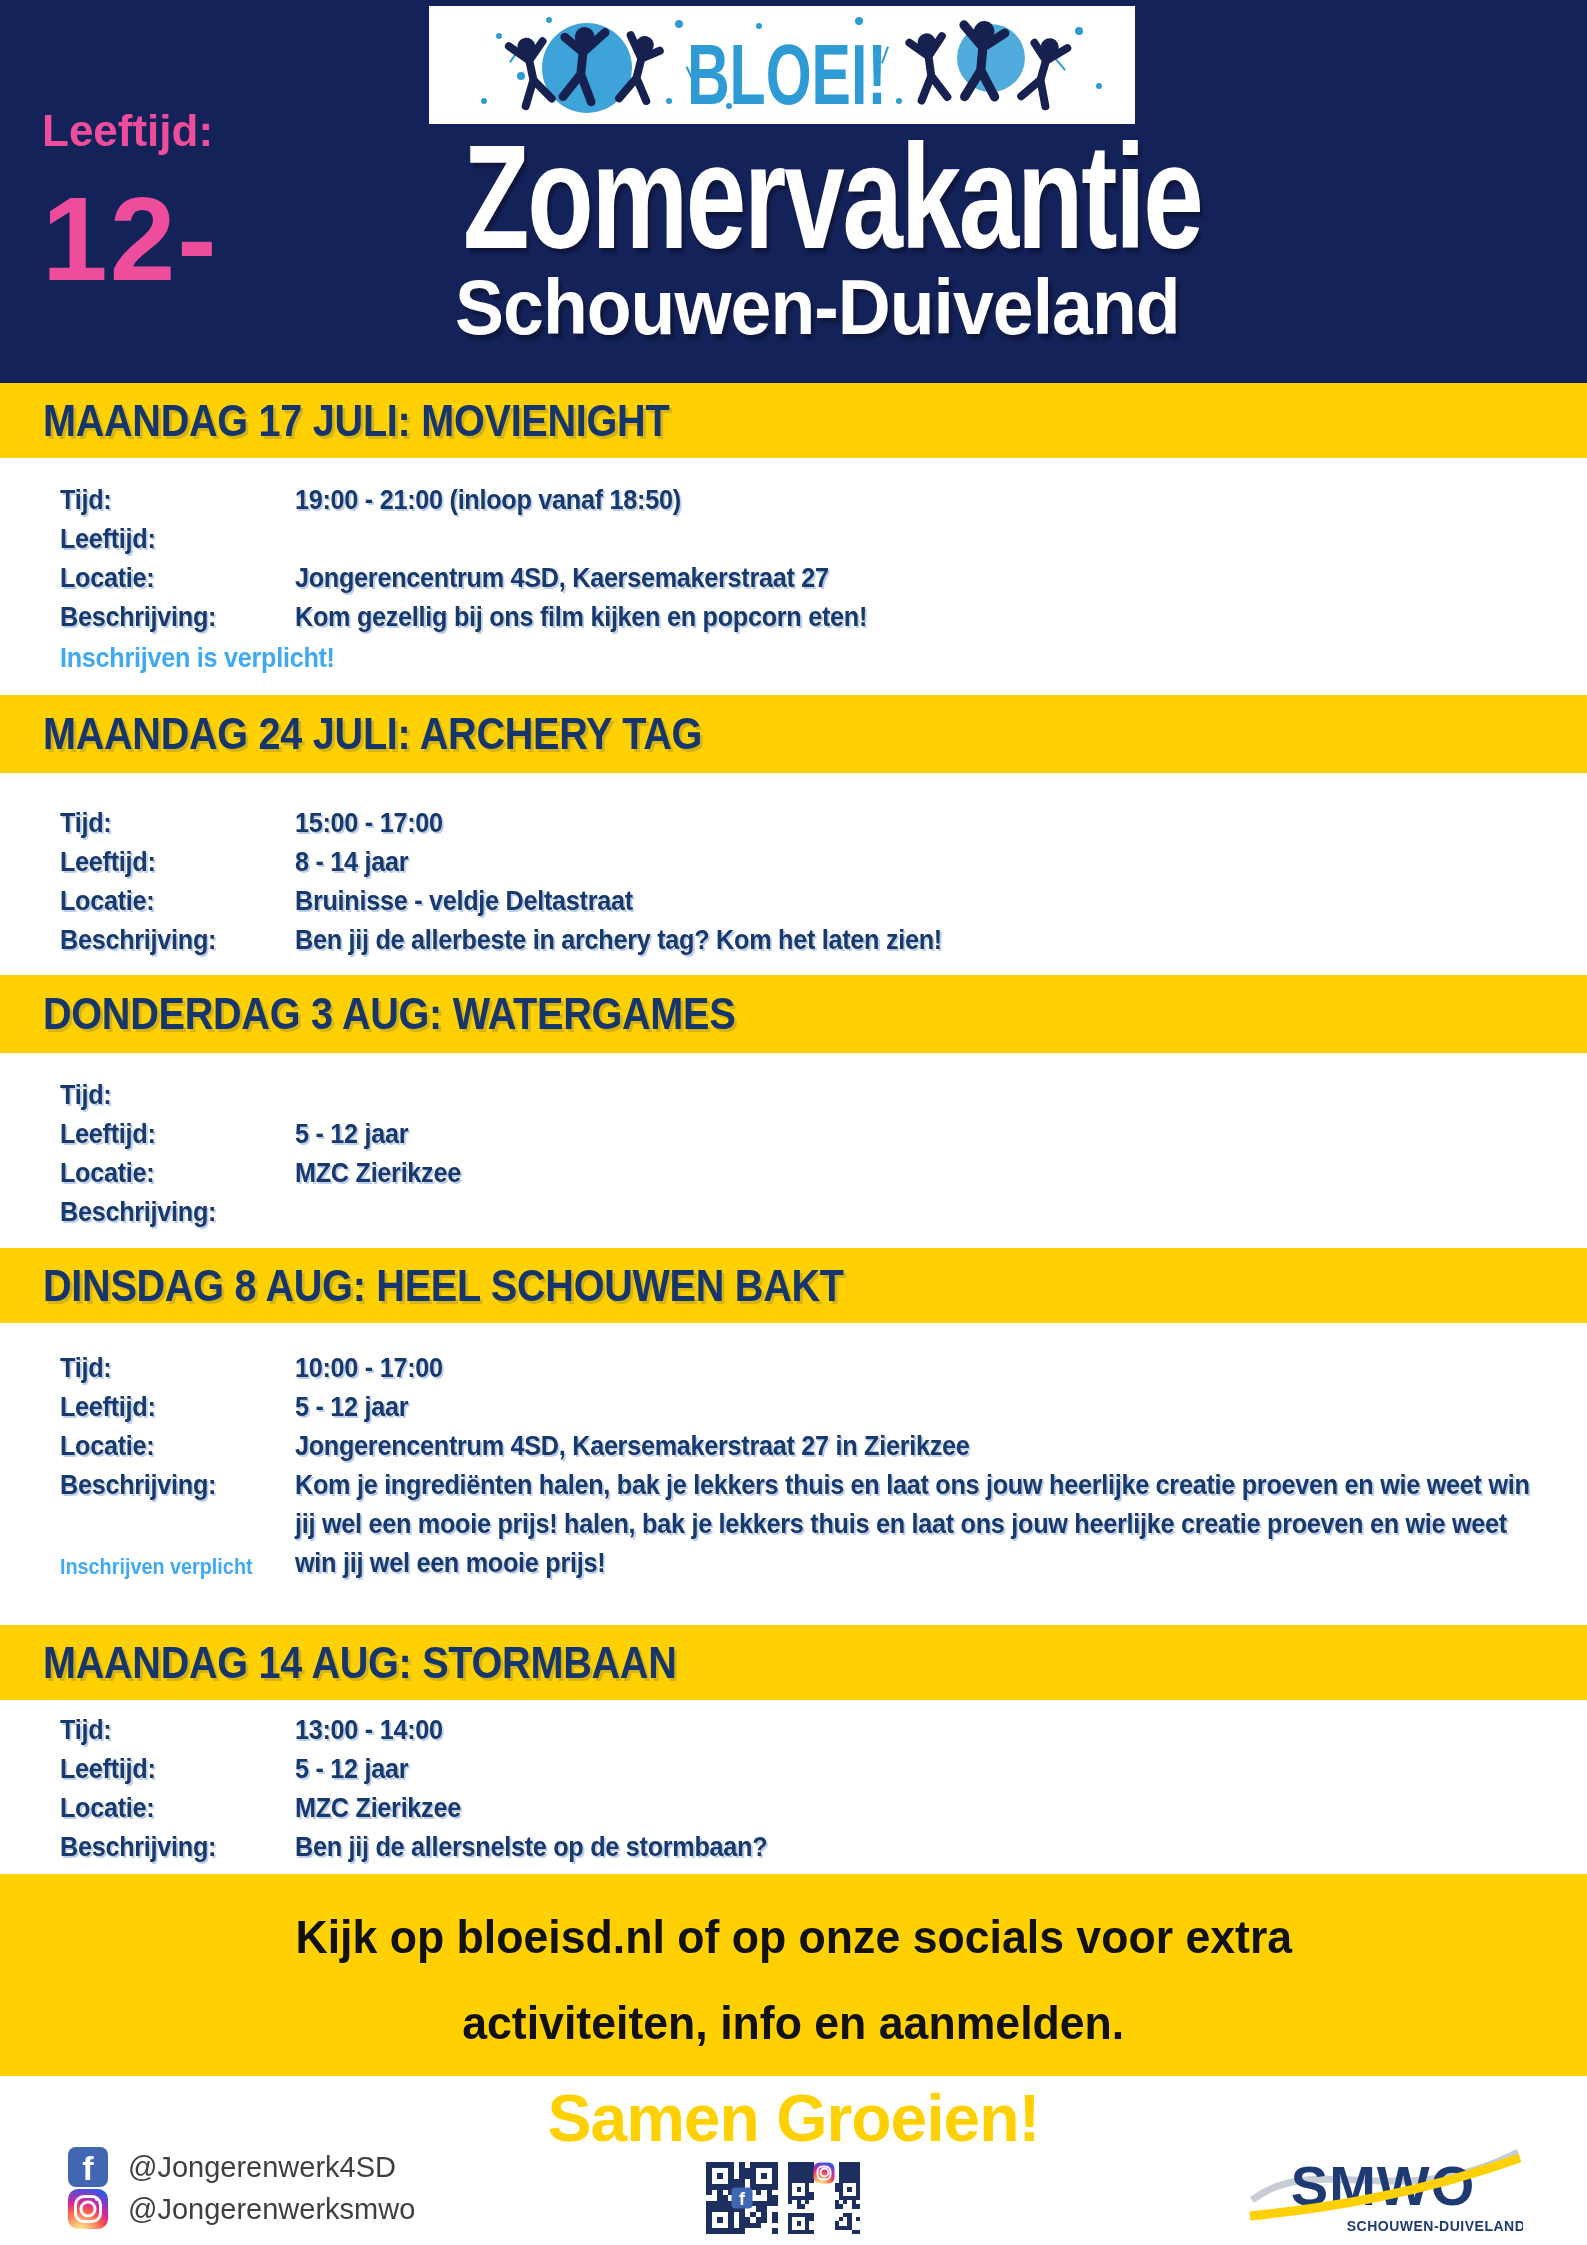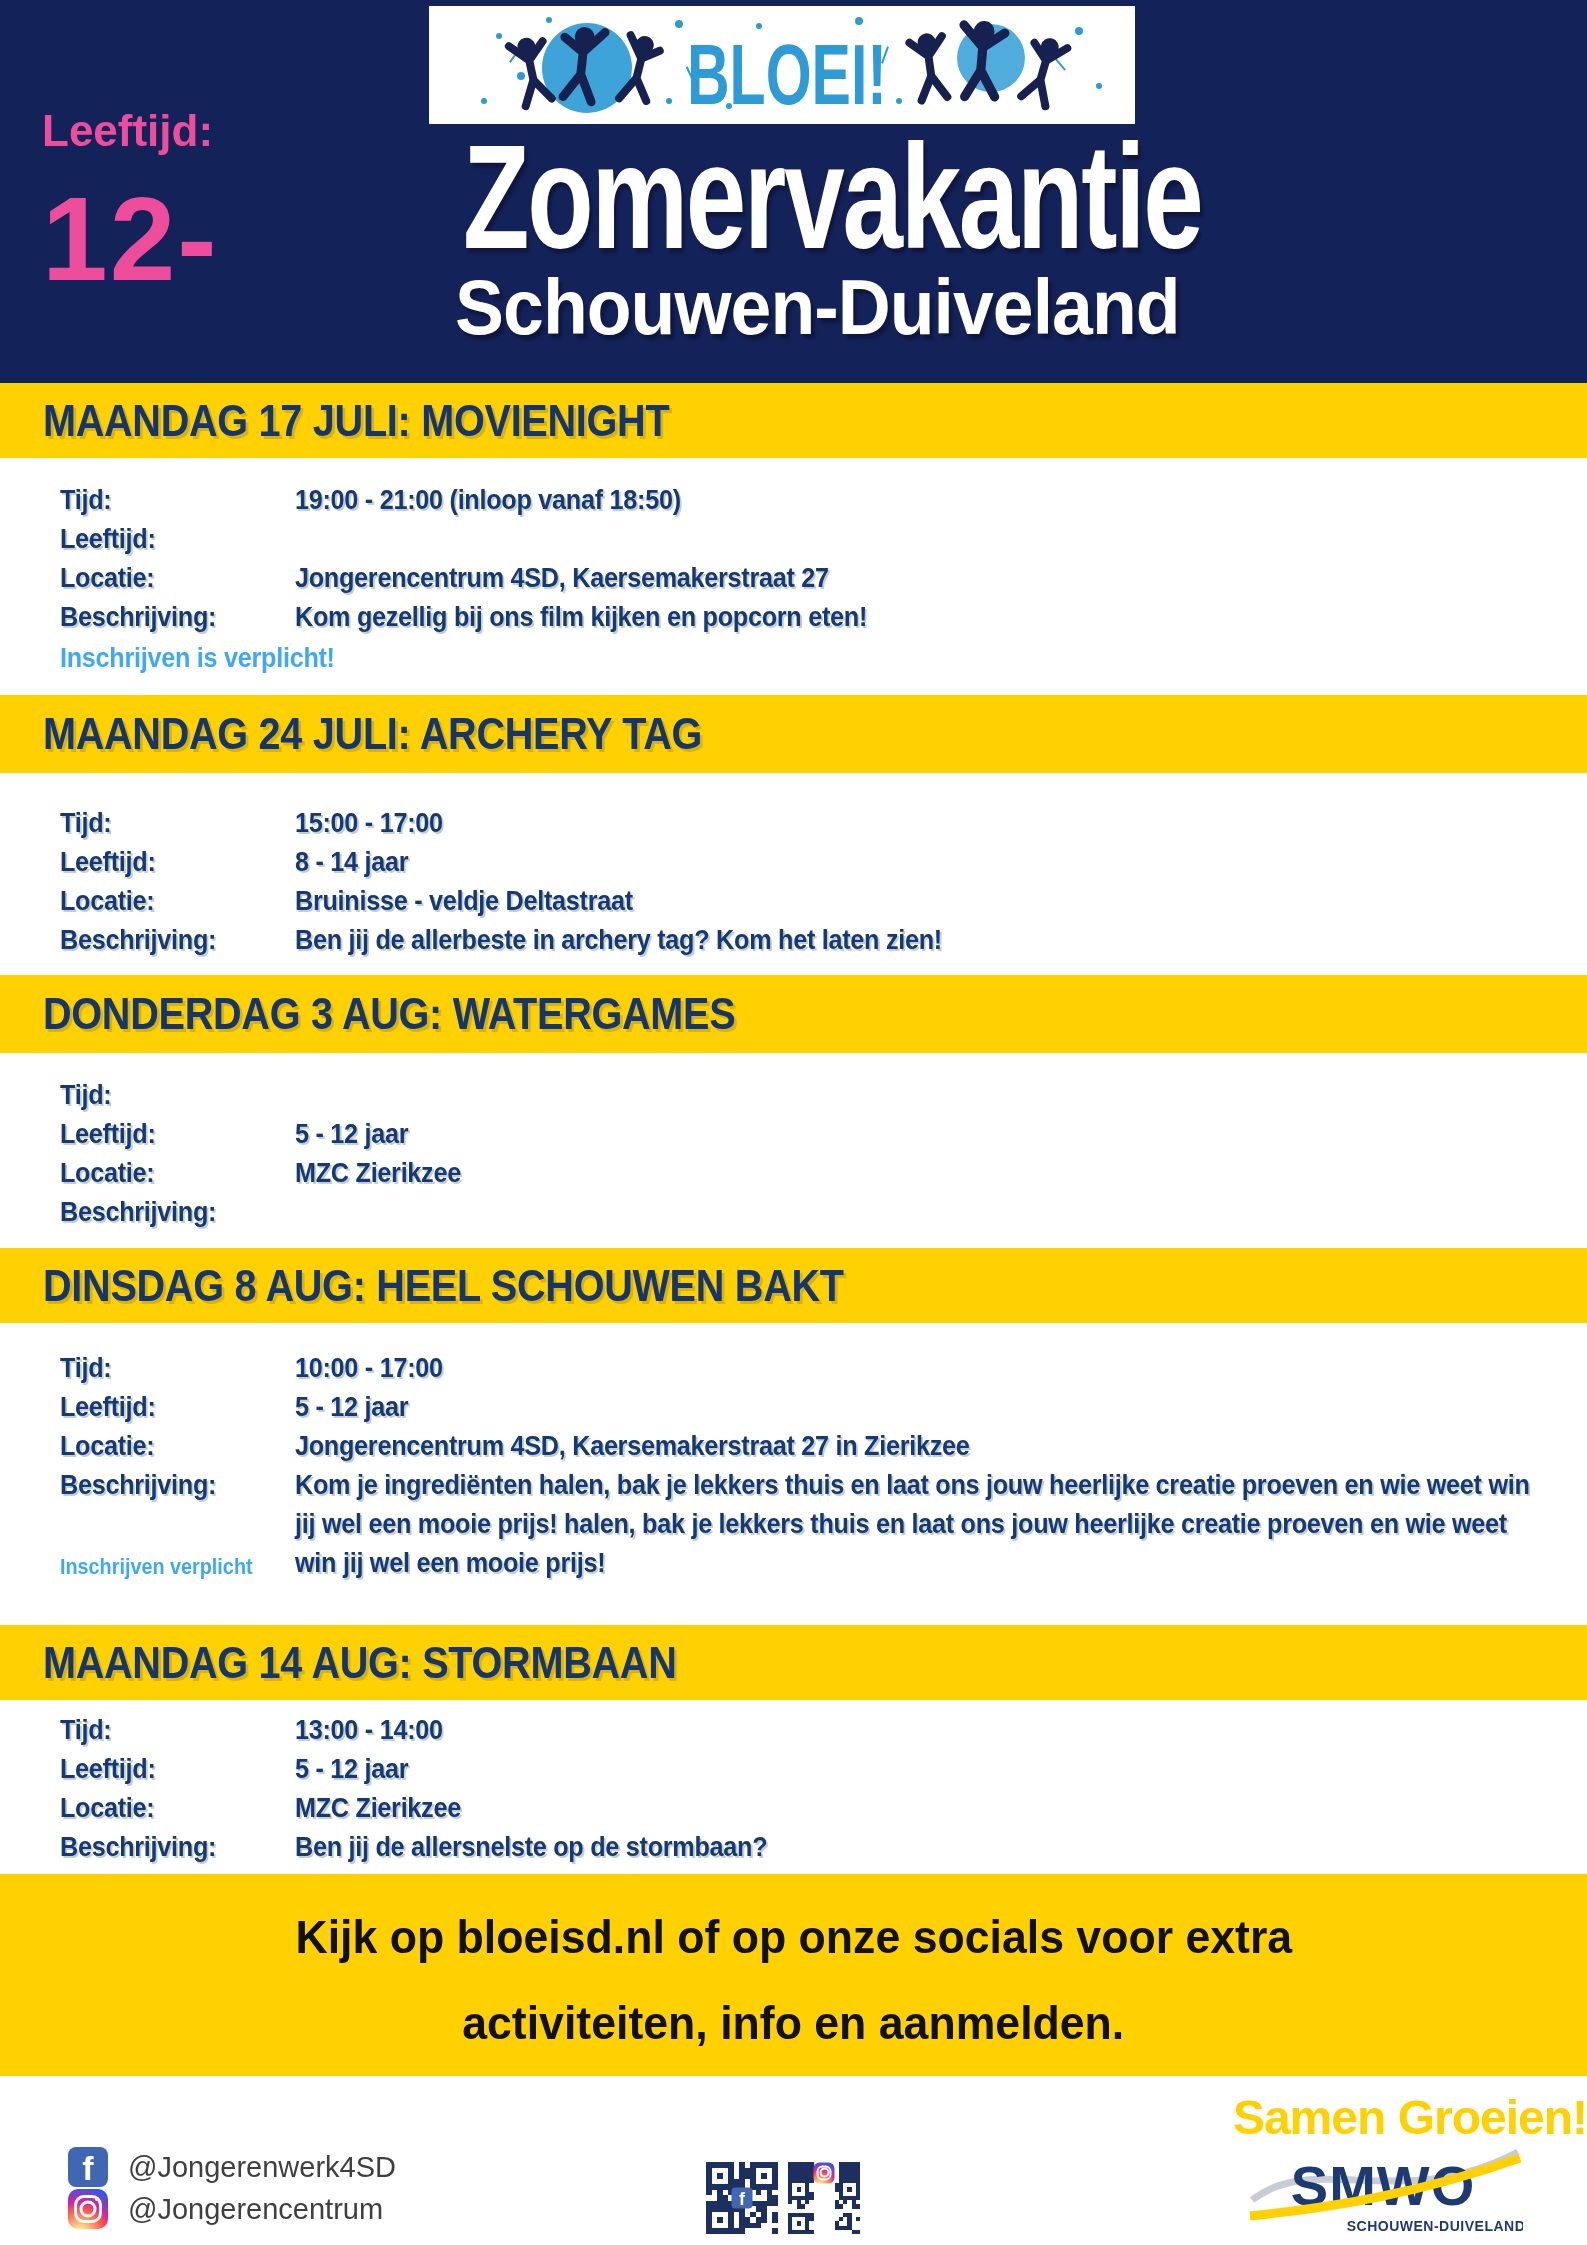--- a/index.html
+++ b/index.html
@@ -35,21 +35,21 @@
   .val .cond.wrap{white-space:normal;width:1380px}
   .lbl.with-note{display:flex;flex-direction:column;justify-content:space-between;align-items:flex-start}
   .inline-note{display:inline-block;font-size:22px;font-weight:700;color:#3fa9f5;line-height:30px;transform:scaleX(.9);transform-origin:left center;white-space:nowrap}
   .note{font-size:28px;font-weight:700;color:#3fa9f5;line-height:39px;margin-top:2px}
   .note .cond{text-shadow:none}
 
   
   .cta{box-sizing:border-box;height:202px;background:#ffd103;text-align:center;color:#111;font-weight:800;font-size:46px;padding-top:20px}
   .cta div{line-height:86px}
   .cta .squish{display:inline-block;transform:scaleX(.97);transform-origin:center}
-  .slogan{height:84px;line-height:84px;text-align:right;color:#ffd103;font-size:48px;font-weight:800;letter-spacing:-1px}
+  .slogan{height:84px;line-height:84px;text-align:center;color:#ffd103;font-size:66px;font-weight:800;letter-spacing:-1px}
   .bottom{position:relative;height:85px}
   .socials{position:absolute;left:68px;top:-14px}
   .soc-row{display:flex;align-items:center;gap:20px;height:42px}
   .handle{font-size:29px;color:#3f3f3f;font-weight:400}
   .fbi{width:40px;height:40px;border-radius:8px;background:#4267b2;color:#fff;display:flex;align-items:flex-end;justify-content:center;font-size:34px;font-weight:700;line-height:38px;overflow:hidden}
   .ig{width:40px;height:40px;border-radius:10px;position:relative;
       background:radial-gradient(circle at 30% 110%,#fdf497 0%,#fdf497 5%,#fd5949 45%,#d6249f 60%,#285AEB 90%)}
   .ig::before{content:"";position:absolute;inset:6px;border:3px solid #fff;border-radius:10px}
   .ig::after{content:"";position:absolute;left:50%;top:50%;width:11px;height:11px;border:3px solid #fff;border-radius:50%;transform:translate(-50%,-50%)}
   .ig .dot{position:absolute;right:9px;top:8px;width:4px;height:4px;background:#fff;border-radius:50%}
@@ -266,21 +266,21 @@
   <footer class="bottom">
     <div class="socials">
       <div class="soc-row">
         <span class="fbi">f</span>
         <span class="handle">@Jongerenwerk4SD</span>
       </div>
       <div class="soc-row">
         <span class="ig">
             <span class="dot"></span>
           </span>
-        <span class="handle">@Jongerencentrum</span>
+        <span class="handle">@Jongerenwerksmwo</span>
       </div>
     </div>
 
     <div class="qrs">
       <div class="qr">
         <span class="qr-badge bfb">f</span>
       <span class="q" style="grid-area: 1 / 1;"></span>
           <span class="q" style="grid-area: 1 / 2;"></span>
           <span class="q" style="grid-area: 1 / 3;"></span>
           <span class="q" style="grid-area: 1 / 4;"></span>

